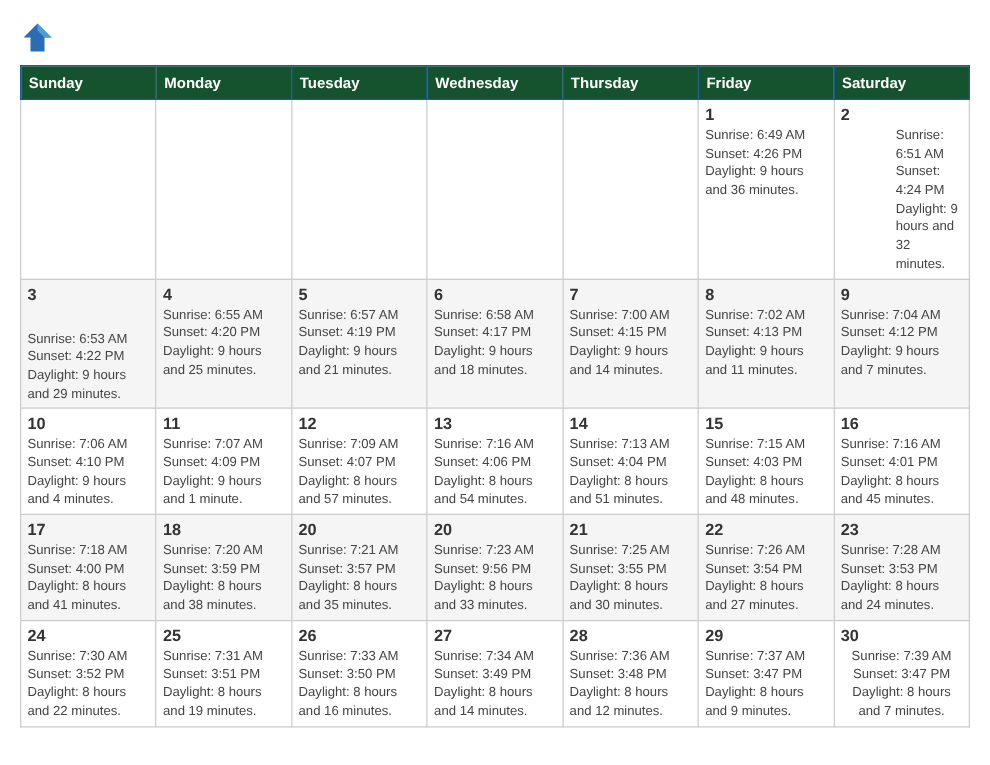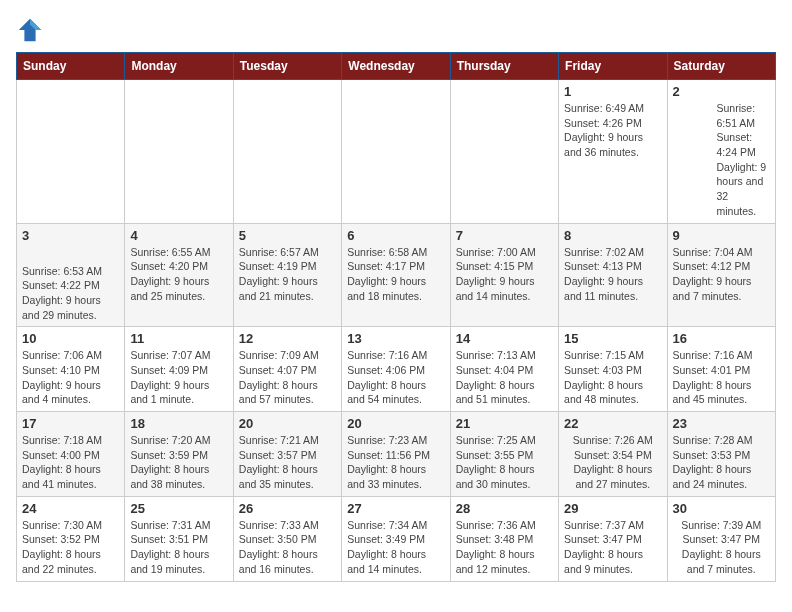--- a/index.html
+++ b/index.html
@@ -44,21 +44,21 @@
     .location-title {
       font-size: 15px;
       color: #555;
     }
     .calendar {
       width: 100%;
       border-collapse: collapse;
       font-size: 11px;
     }
     .calendar thead tr {
-      background-color: #7f1d1d;
+      background-color: #14532d;
       color: white;
     }
     .calendar thead th {
       padding: 6px 6px;
       text-align: left;
       font-size: 12px;
       font-weight: bold;
       border: 1px solid #1a5a99;
     }
     .calendar tbody td {
@@ -243,32 +243,32 @@
         </td>
         <td>
           <span class="day-number">20</span>
           <div class="day-info" style="white-space: pre-line;">Sunrise: 7:21 AM
 Sunset: 3:57 PM
 Daylight: 8 hours and 35 minutes.</div>
         </td>
         <td>
           <span class="day-number">20</span>
           <div class="day-info" style="white-space: pre-line;">Sunrise: 7:23 AM
-Sunset: 11:56 PM
+Sunset: 9:56 PM
 Daylight: 8 hours and 33 minutes.</div>
         </td>
         <td>
           <span class="day-number">21</span>
           <div class="day-info" style="white-space: pre-line;">Sunrise: 7:25 AM
 Sunset: 3:55 PM
 Daylight: 8 hours and 30 minutes.</div>
         </td>
         <td>
           <span class="day-number">22</span>
-          <div class="day-info" style="white-space: pre-line; text-align: center;">Sunrise: 7:26 AM
+          <div class="day-info" style="white-space: pre-line;">Sunrise: 7:26 AM
 Sunset: 3:54 PM
 Daylight: 8 hours and 27 minutes.</div>
         </td>
         <td>
           <span class="day-number">23</span>
           <div class="day-info" style="white-space: pre-line;">Sunrise: 7:28 AM
 Sunset: 3:53 PM
 Daylight: 8 hours and 24 minutes.</div>
         </td>
       </tr>

